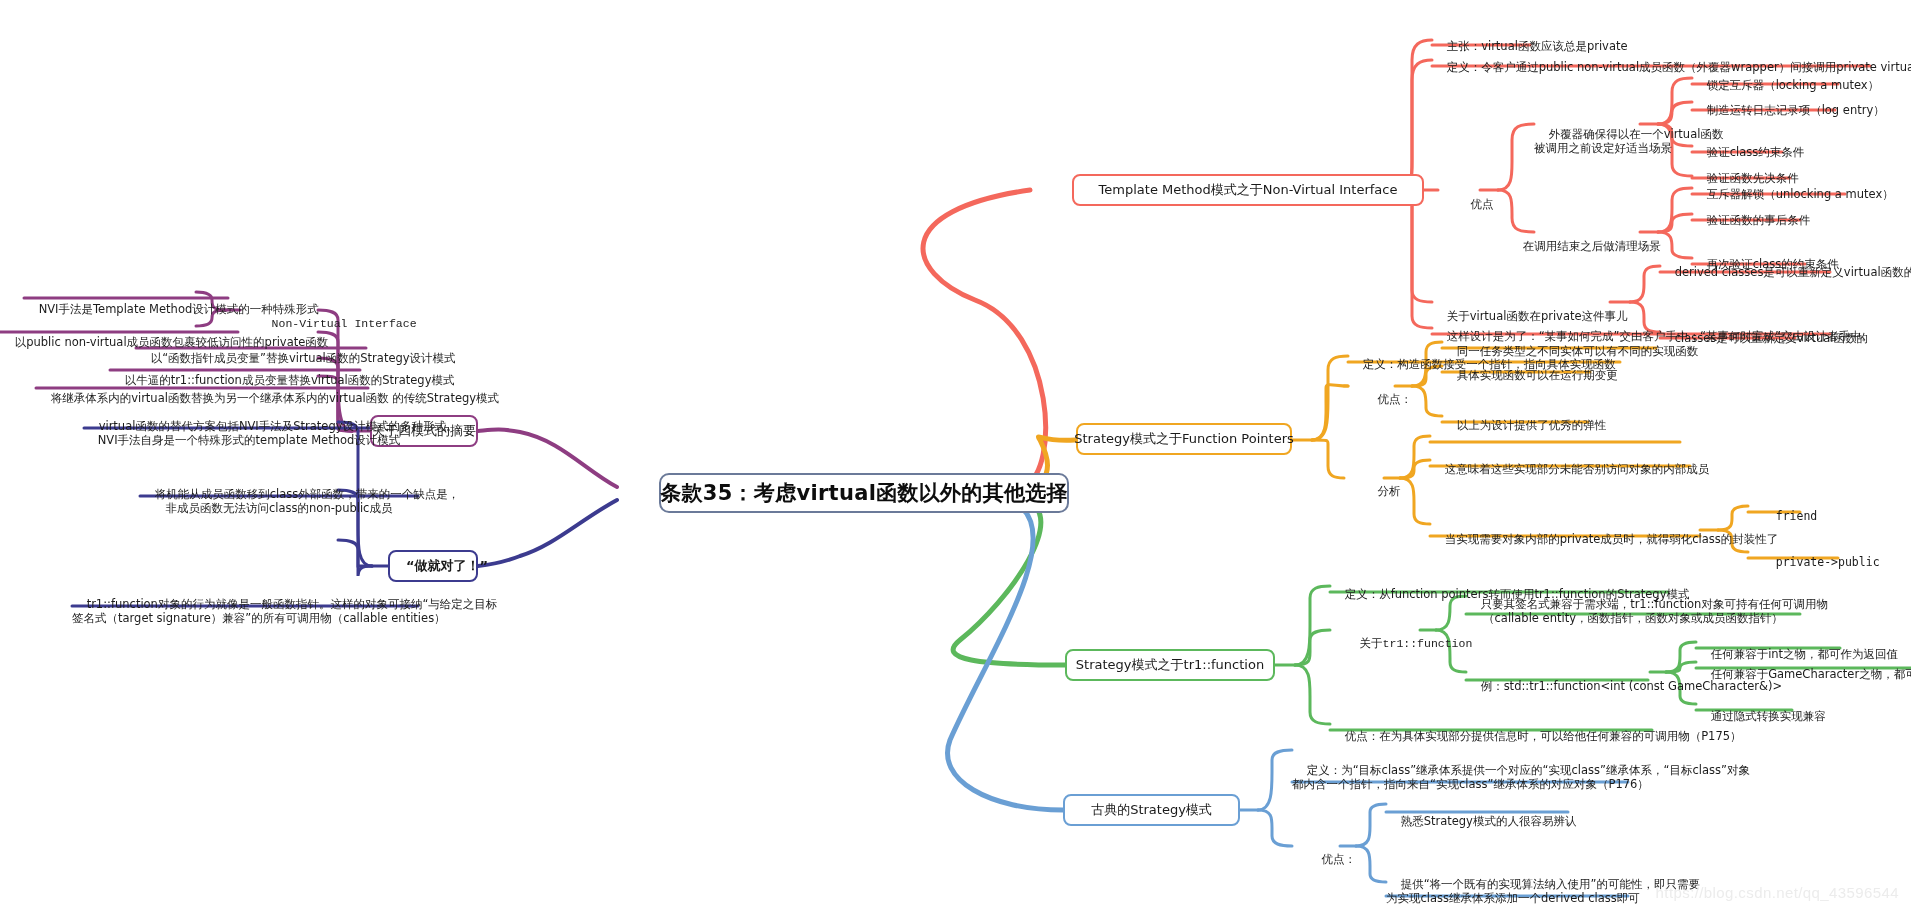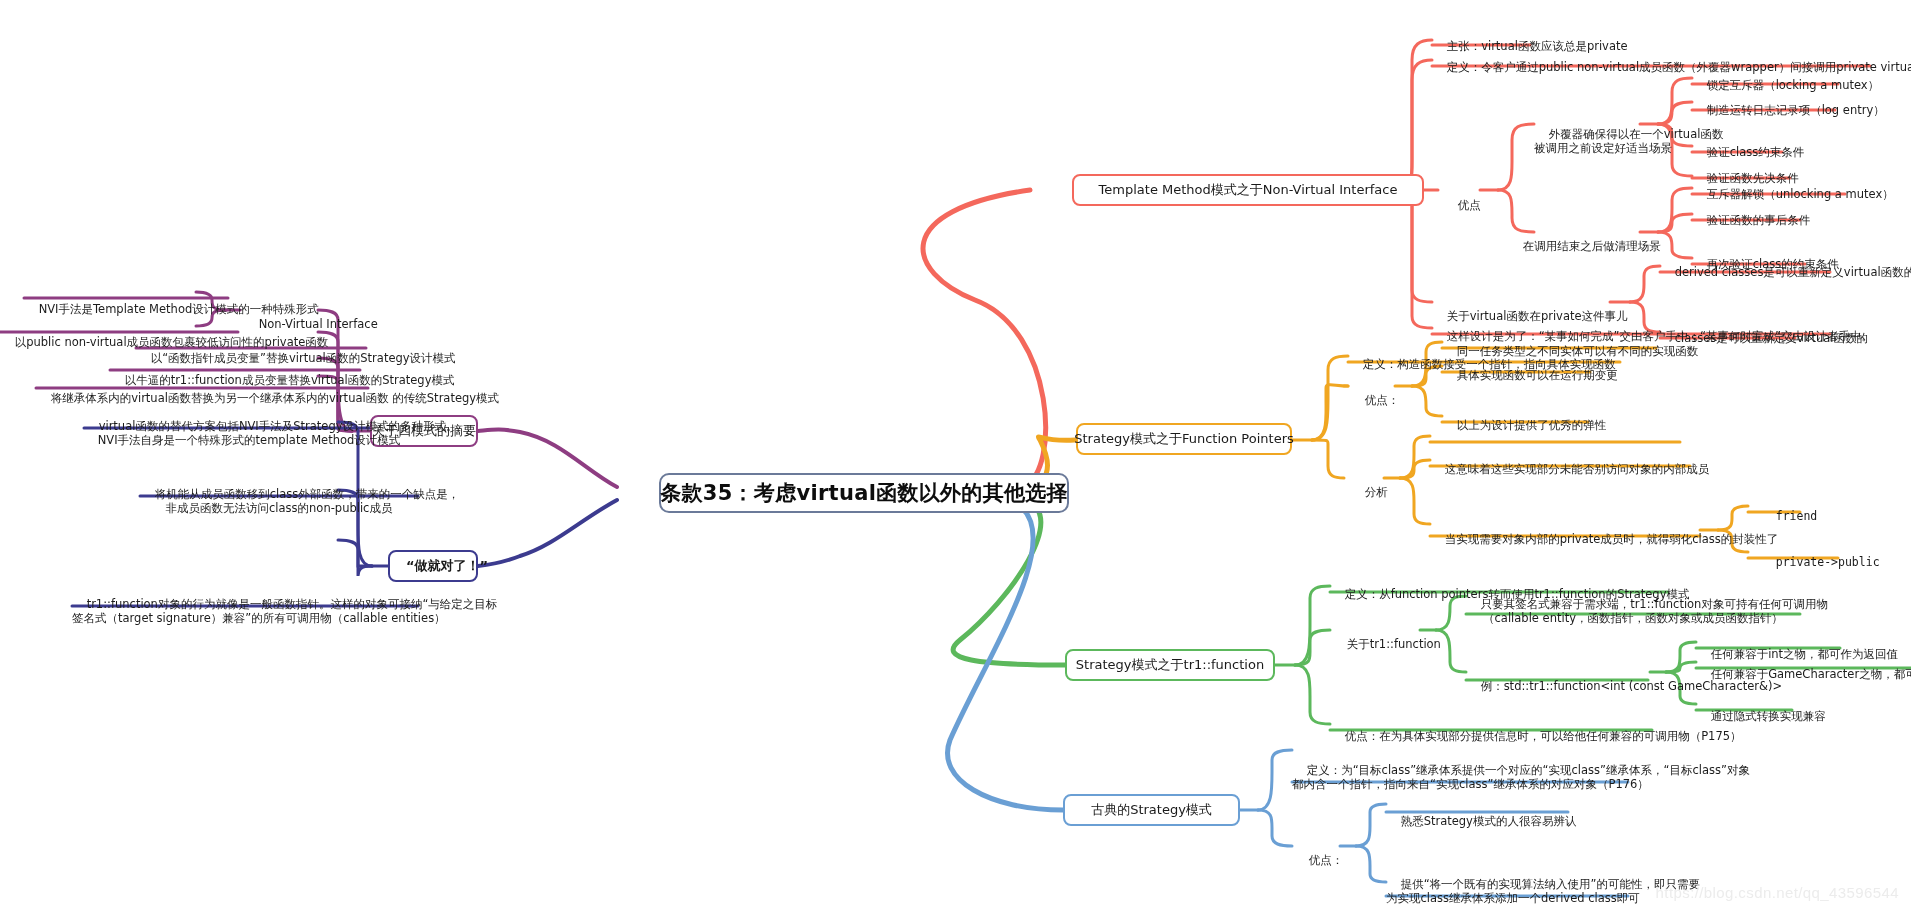--- a/index.html
+++ b/index.html
@@ -48,21 +48,21 @@
   }
   .b-red    { border-color: #f4685c; }
   .b-orange { border-color: #f0a621; }
   .b-green  { border-color: #5cb85c; }
   .b-blue   { border-color: #6a9fd4; }
   .b-purple { border-color: #8e3d82; }
   .b-navy   { border-color: #3c3b8f; padding-left: 40px; }
 
   
   .leaf { font-size: 11.5px; color: #1c1c1c; }
-  .plain { font-size: 11.5px; color: #1c1c1c; }
+  .plain { font-size: 11.5px; color: #1c1c1c; font-family: Liberation Mono, monospace; }
   .mono { font-family: "DejaVu Sans Mono", "Liberation Mono", monospace; }
 
   .ta-right { text-align: center; }
   .ta-center { text-align: center; }
 
   .watermark {
     position: absolute;
     right: 12px; bottom: 8px;
     font-size: 15px;
     color: #ececec;

